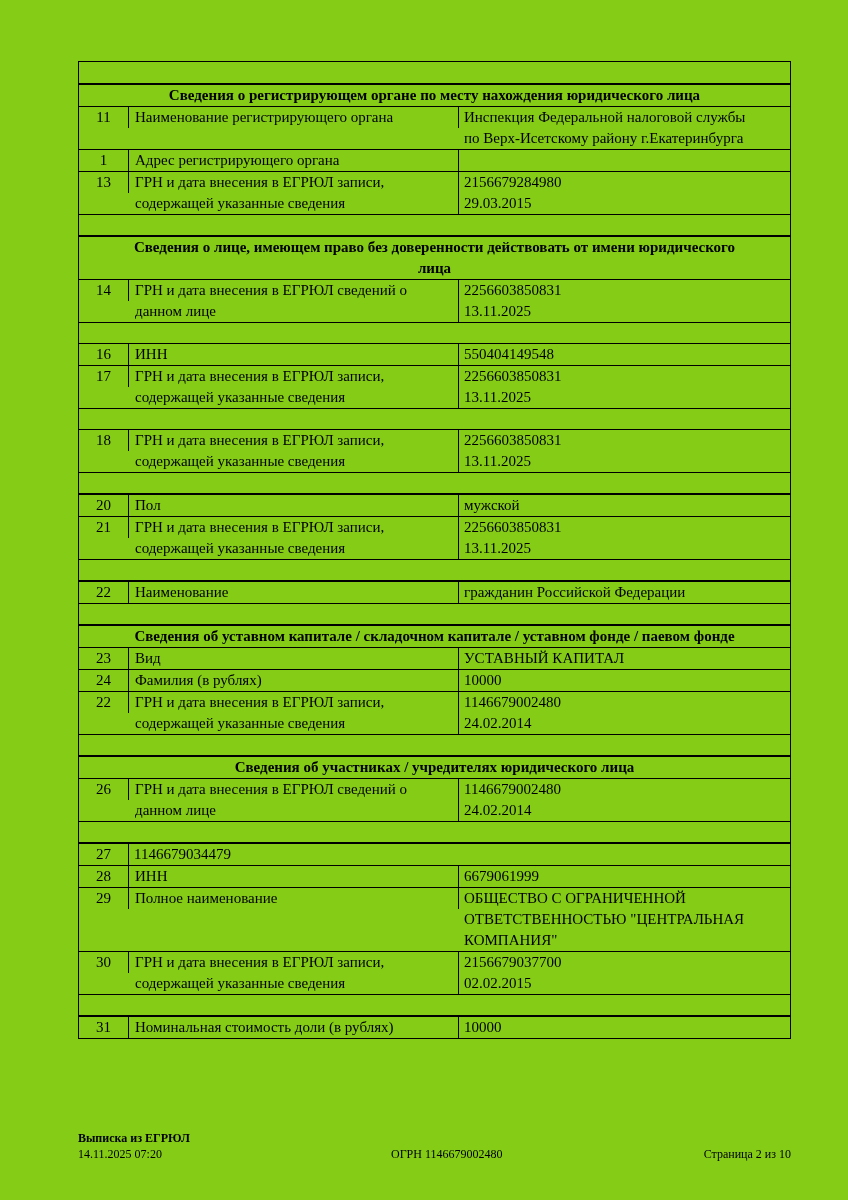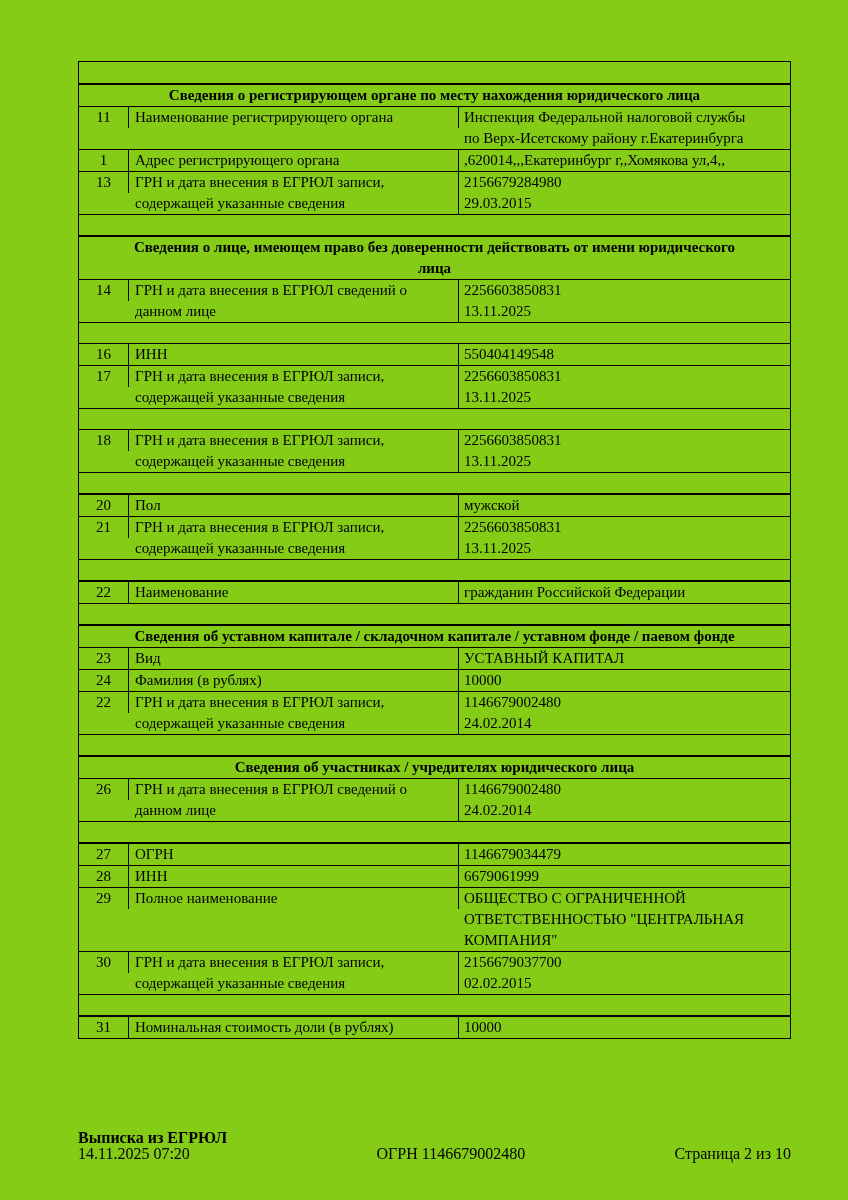--- a/index.html
+++ b/index.html
@@ -48,21 +48,21 @@
     padding:0 5px;
     white-space:pre-line;
   }
   .footer {
     position:absolute;
     left:78px; top:1130px;
     width:713px;
     display:flex;
     justify-content:space-between;
     align-items:flex-end;
-    font-size:16px;
+    font-size:12px;
     line-height:16px;
   }
   .footer .doc-type { font-weight:bold; }
 </style>
 </head>
 <body>
 
 <div class="page">
   <div class="doc-table">
 
@@ -72,21 +72,20 @@
 
     <div class="t-row">
       <div class="c-num">11</div>
       <div class="c-label">Наименование регистрирующего органа</div>
       <div class="c-value">Инспекция Федеральной налоговой службы
 по Верх-Исетскому району г.Екатеринбурга</div>
     </div>
     <div class="t-row">
       <div class="c-num">1</div>
       <div class="c-label">Адрес регистрирующего органа</div>
-      <div class="c-value">,620014,,,Екатеринбург г,,Хомякова ул,4,,</div>
     </div>
     <div class="t-row">
       <div class="c-num">13</div>
       <div class="c-label">ГРН и дата внесения в ЕГРЮЛ записи,
 содержащей указанные сведения</div>
       <div class="c-value">2156679284980
 29.03.2015</div>
     </div>
 
     <div class="spacer"></div>
@@ -181,21 +180,20 @@
       <div class="c-label">ГРН и дата внесения в ЕГРЮЛ сведений о
 данном лице</div>
       <div class="c-value">1146679002480
 24.02.2014</div>
     </div>
 
     <div class="spacer"></div>
 
     <div class="t-row bt2">
       <div class="c-num">27</div>
-      <div class="c-label">ОГРН</div>
       <div class="c-value">1146679034479</div>
     </div>
     <div class="t-row">
       <div class="c-num">28</div>
       <div class="c-label">ИНН</div>
       <div class="c-value">6679061999</div>
     </div>
     <div class="t-row">
       <div class="c-num">29</div>
       <div class="c-label">Полное наименование</div>

